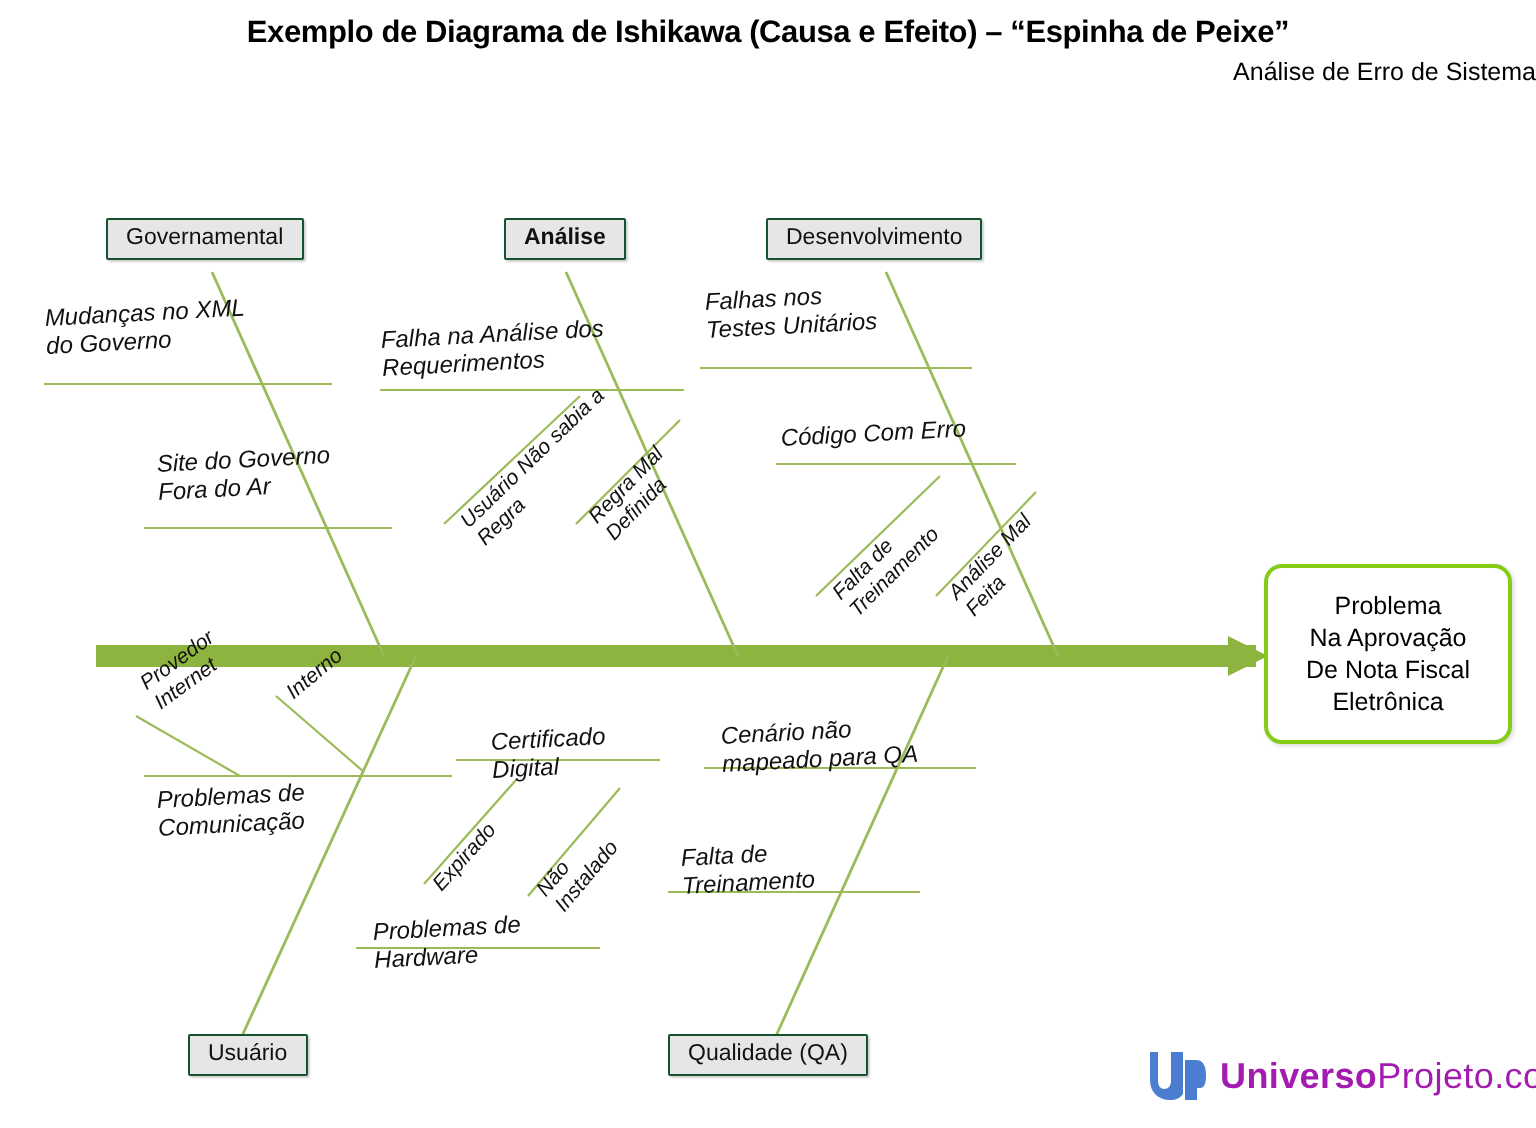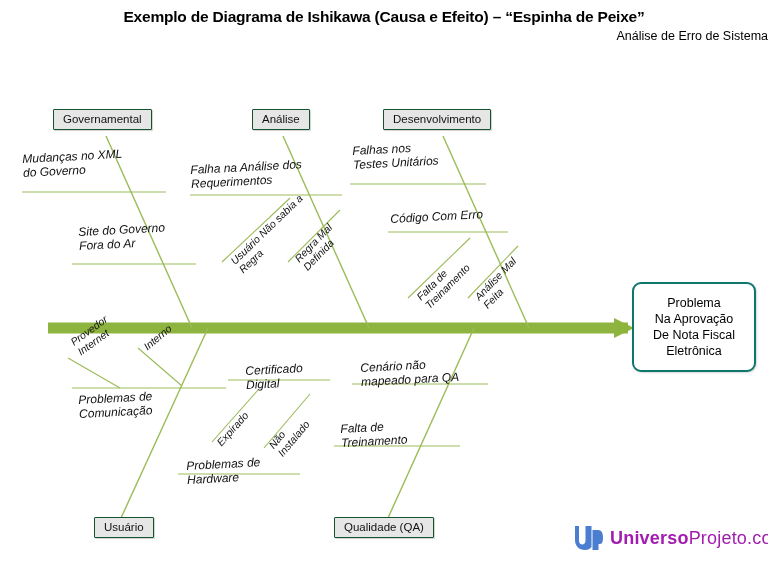--- a/index.html
+++ b/index.html
@@ -68,21 +68,21 @@
   }
   .cause.small {
     font-size: 10.5px;
   }
   .problem-box {
     position: absolute;
     left: 632px;
     top: 282px;
     width: 120px;
     height: 86px;
-    border: 2px solid #0f766e;
+    border: 2px solid #84cc16;
     border-radius: 9px;
     background: #ffffff;
     display: flex;
     align-items: center;
     justify-content: center;
     text-align: center;
     font-size: 12.5px;
     line-height: 1.3;
     white-space: pre-line;
     box-shadow: 1px 1px 2px rgba(0,0,0,0.15);
@@ -145,21 +145,21 @@
     <line x1="178" y1="474" x2="300" y2="474" stroke="#9bbb59" stroke-width="1.1"></line>
     <line x1="228" y1="380" x2="330" y2="380" stroke="#9bbb59" stroke-width="1.1"></line>
     <line x1="212" y1="442" x2="258" y2="390" stroke="#9bbb59" stroke-width="1.1"></line>
     <line x1="264" y1="448" x2="310" y2="394" stroke="#9bbb59" stroke-width="1.1"></line>
 
     <line x1="352" y1="384" x2="488" y2="384" stroke="#9bbb59" stroke-width="1.1"></line>
     <line x1="334" y1="446" x2="460" y2="446" stroke="#9bbb59" stroke-width="1.1"></line>
   </svg>
 
   <div class="cat-box" style="left:53px; top:109px;">Governamental</div>
-  <div class="cat-box" style="left:252px; top:109px;">Análise</div>
+  <div class="cat-box" style="left:252px; top:109px;font-weight:bold;">Análise</div>
   <div class="cat-box" style="left:383px; top:109px;">Desenvolvimento</div>
   <div class="cat-box" style="left:94px; top:517px;">Usuário</div>
   <div class="cat-box" style="left:334px; top:517px;">Qualidade (QA)</div>
 
   <div class="cause" style="left:22px; top:152px; transform:rotate(-3deg); transform-origin:left top;">Mudanças no XML
 do Governo</div>
   <div class="cause" style="left:78px; top:225px; transform:rotate(-3deg); transform-origin:left top;">Site do Governo
 Fora do Ar</div>
 
   <div class="cause" style="left:190px; top:163px; transform:rotate(-3deg); transform-origin:left top;">Falha na Análise dos

